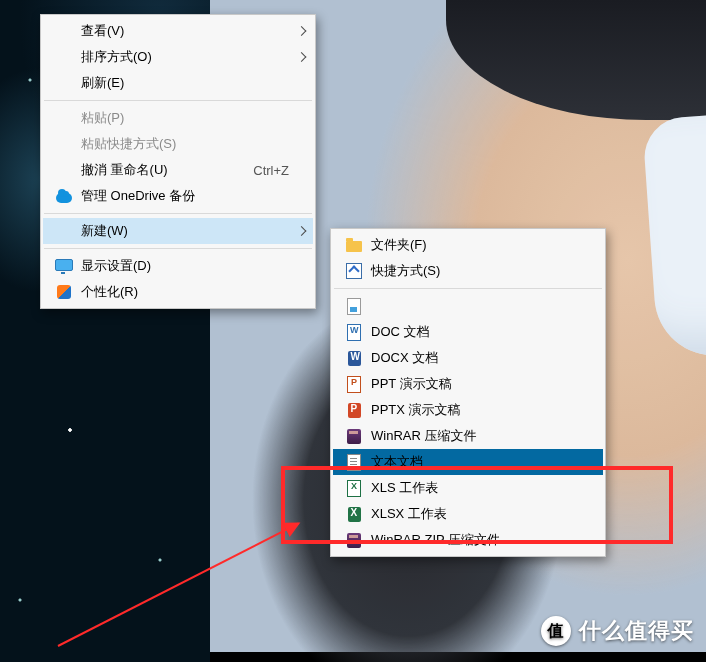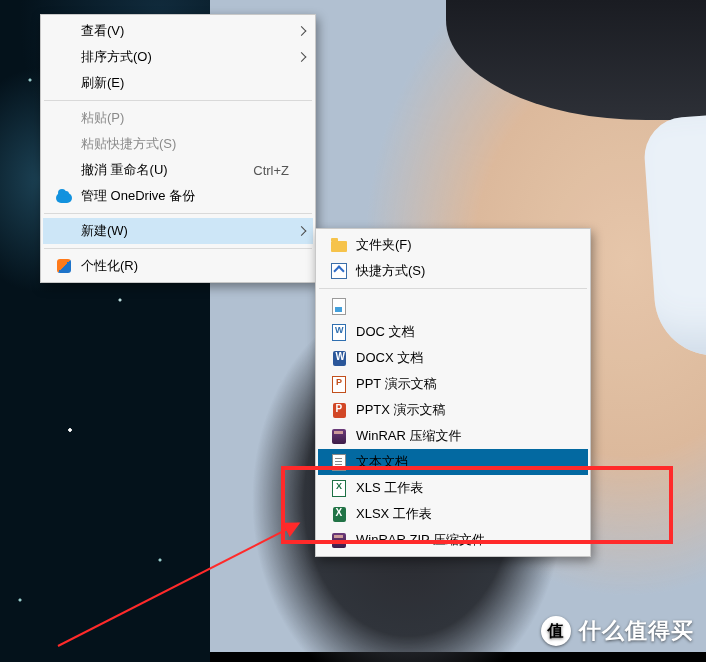--- a/index.html
+++ b/index.html
@@ -67,21 +67,21 @@
   }
 
   .context-menu {
     position: absolute;
     background: #f7f7f7;
     border: 1px solid #c8c8c8;
     box-shadow: 2px 4px 10px rgba(0,0,0,.4);
     padding: 3px 2px;
   }
   .menu-1 { left: 40px; top: 14px; width: 270px; }
-  .menu-2 { left: 315px; top: 228px; width: 270px; }
+  .menu-2 { left: 330px; top: 228px; width: 270px; }
 
   .item {
     display: flex;
     align-items: center;
     height: 26px;
     padding: 0 24px 0 8px;
     position: relative;
     white-space: nowrap;
     color: #000;
   }
@@ -231,20 +231,26 @@
     </div>
     <div class="sep"></div>
     <div class="item hover-blue">
       <span class="icon-cell"></span>
       <span class="label">新建(W)</span>
       <span class="chevron"></span>
     </div>
     <div class="sep"></div>
     <div class="item">
       <span class="icon-cell">
+          <span class="ic ic-monitor"></span>
+        </span>
+      <span class="label">显示设置(D)</span>
+    </div>
+    <div class="item">
+      <span class="icon-cell">
           <span class="ic ic-brush"></span>
         </span>
       <span class="label">个性化(R)</span>
     </div>
   </div>
 
   <div class="context-menu menu-2">
     <div class="item">
       <span class="icon-cell">
           <span class="ic ic-folder"></span>

